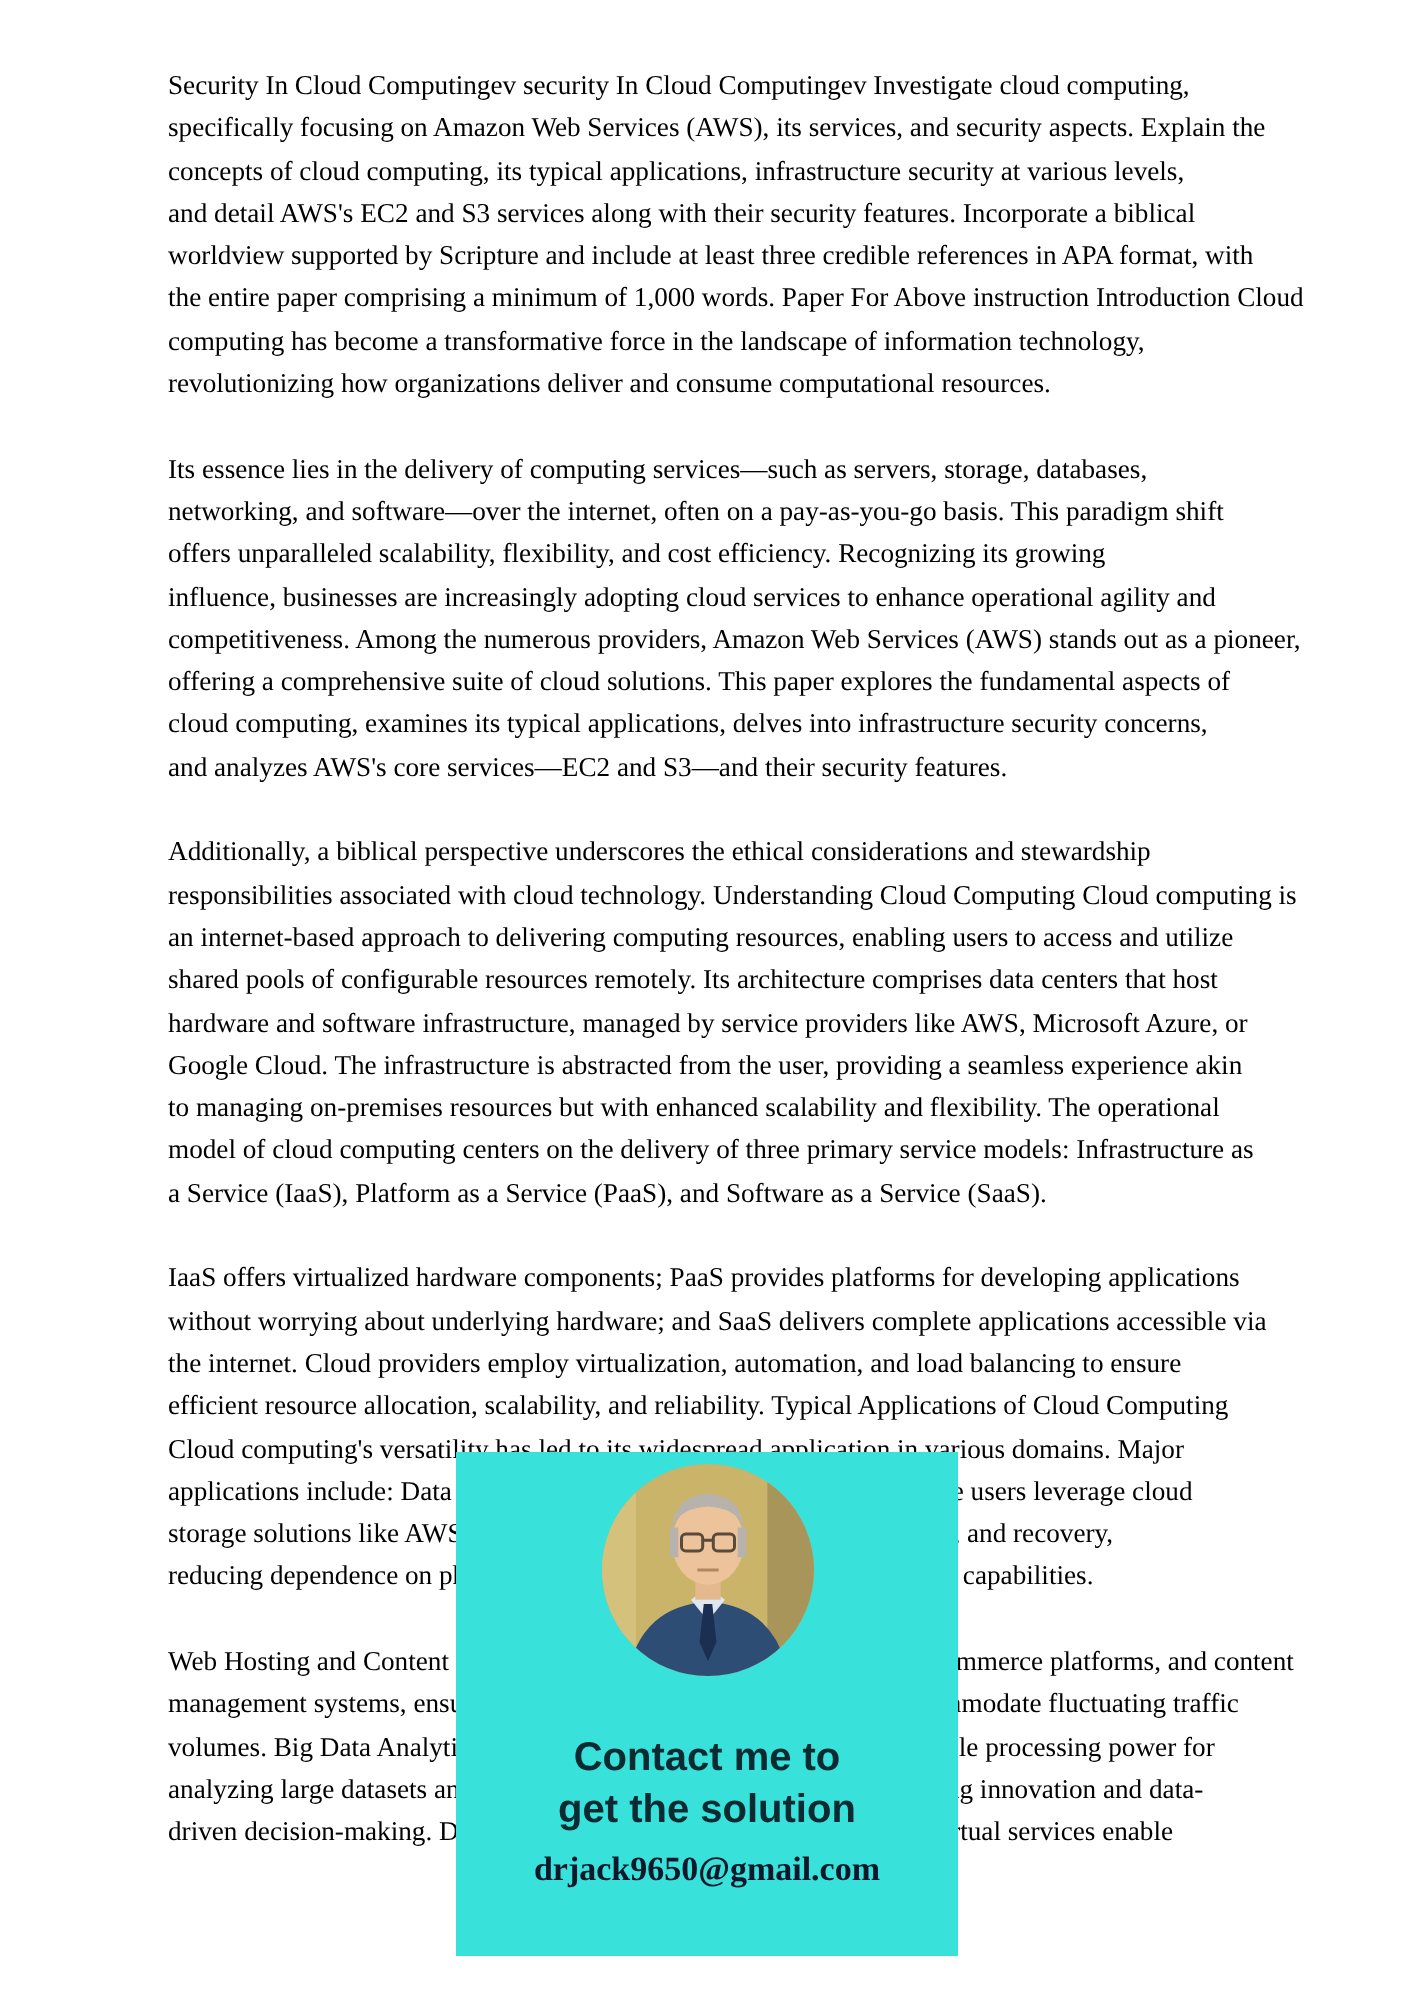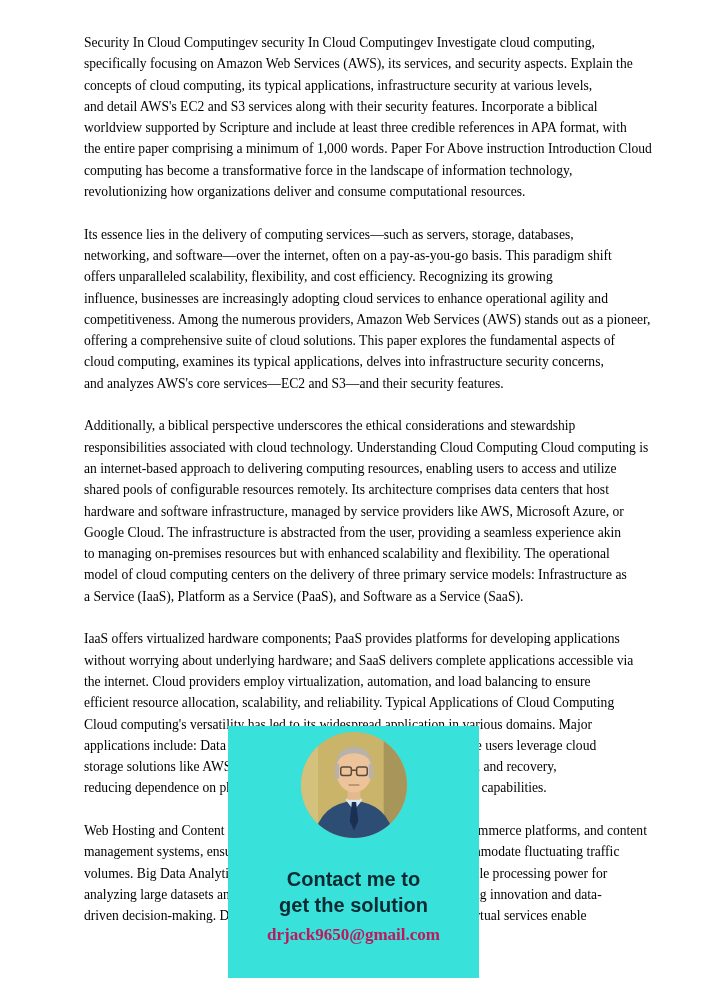--- a/index.html
+++ b/index.html
@@ -98,14 +98,14 @@
       <rect x="37.5" y="33" width="10" height="8" rx="2" fill="none" stroke="#5a4a3a" stroke-width="1.4"></rect>
       <rect x="52.5" y="33" width="10" height="8" rx="2" fill="none" stroke="#5a4a3a" stroke-width="1.4"></rect>
       <line x1="47.5" y1="36" x2="52.5" y2="36" stroke="#5a4a3a" stroke-width="1.4"></line>
       <line x1="45" y1="50" x2="55" y2="50" stroke="#b08860" stroke-width="1.5"></line>
     </svg>
   </div>
   <div class="headline" style="color: rgb(11, 42, 49);">
     <div>Contact me to</div>
     <div>get the solution</div>
   </div>
-  <div class="email" style="color: #be185d; text-align: center;">drjack9650@gmail.com</div>
+  <div class="email" style="color: #0f172a; text-align: center;">drjack9650@gmail.com</div>
 </div>
 
 </body></html>

